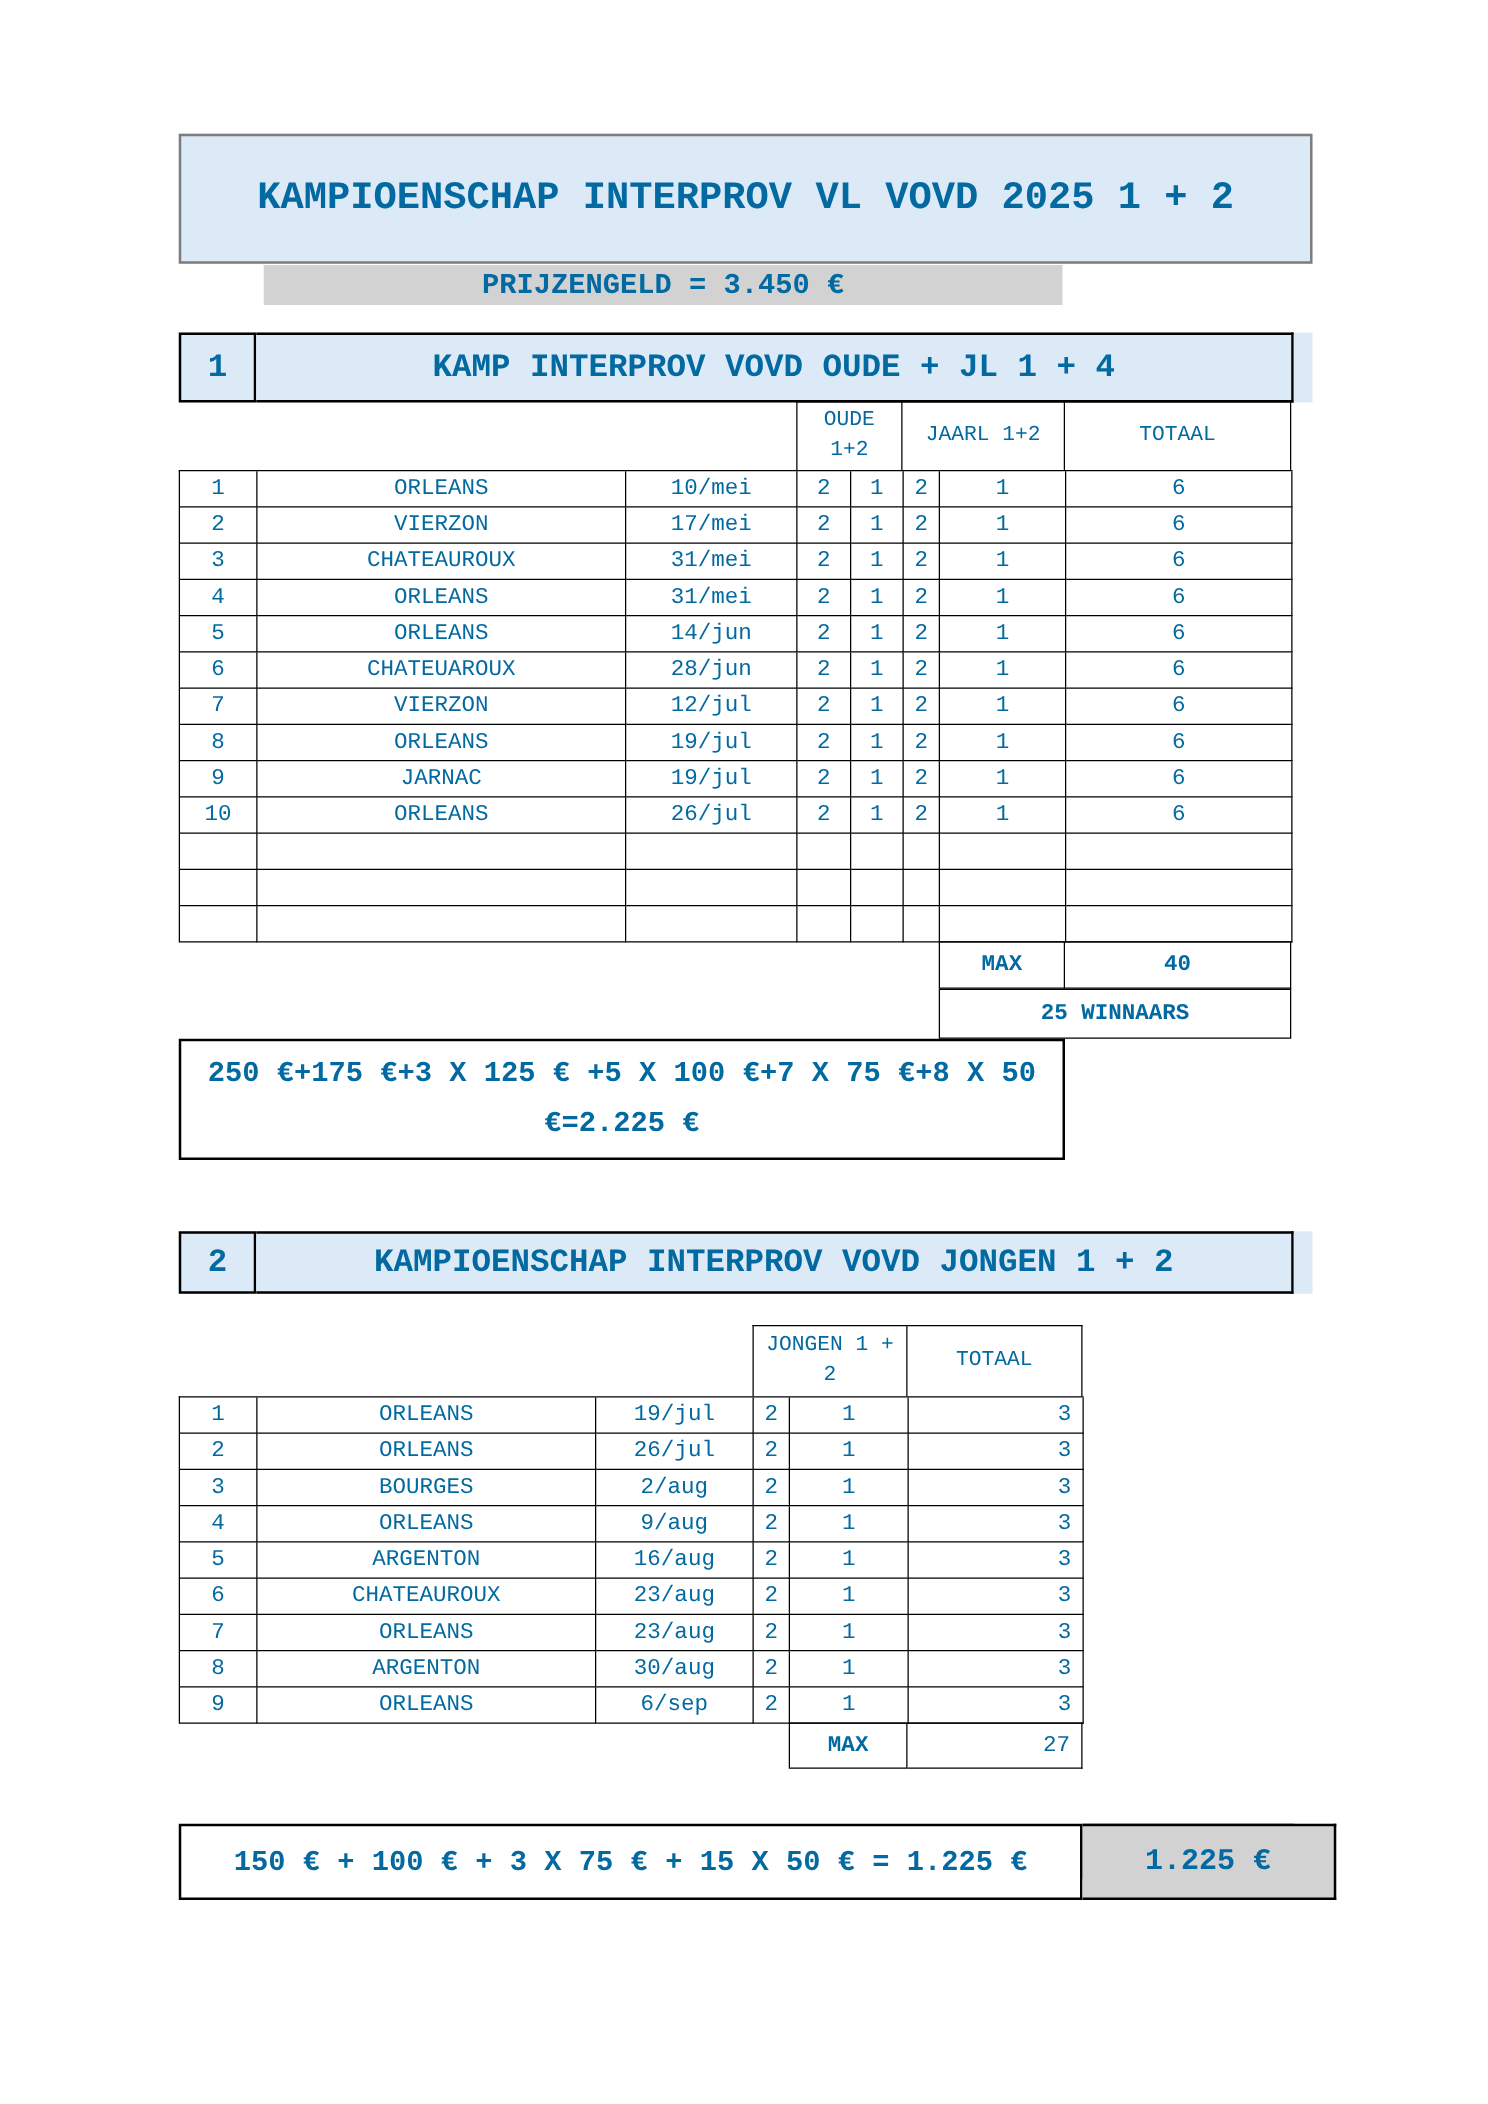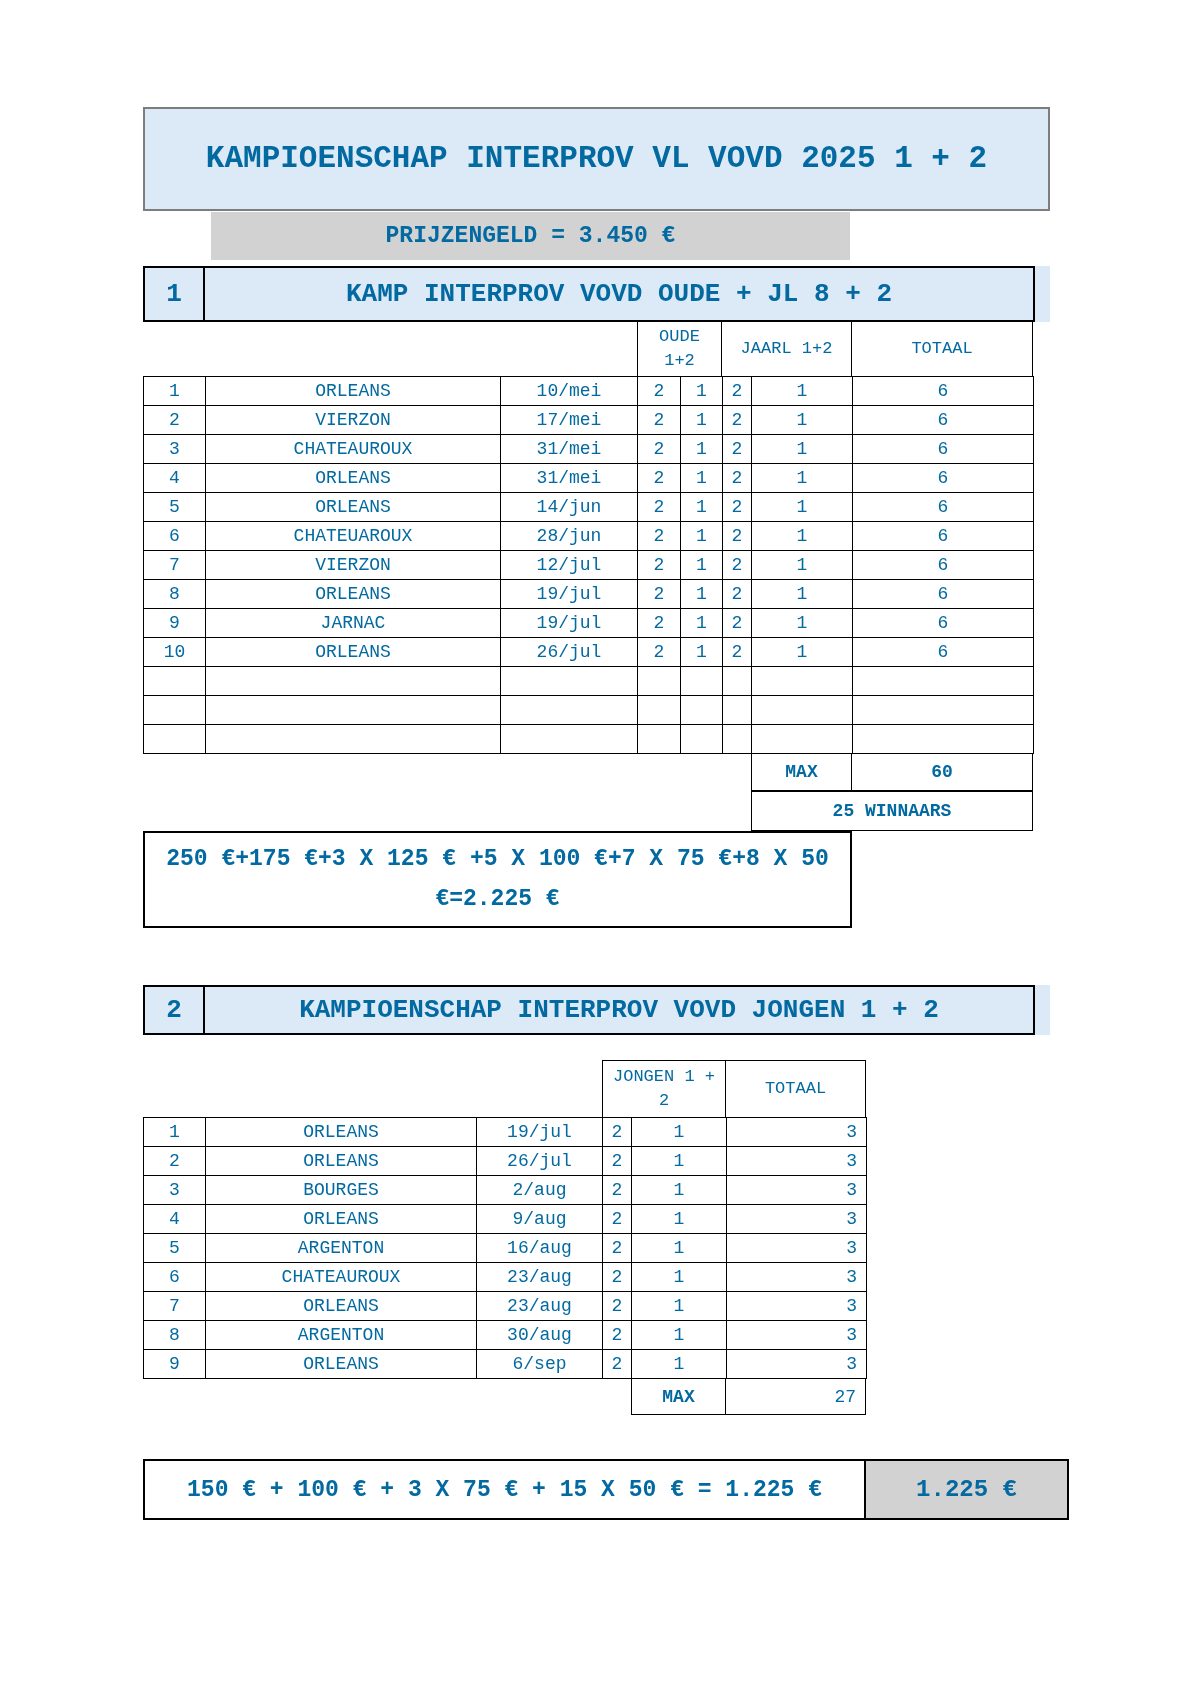--- a/index.html
+++ b/index.html
@@ -18,21 +18,21 @@
   
   .title-box {
     left: 143px; top: 107px; width: 907px; height: 104px;
     background: #dce9f6;
     border: 2px solid #7d7d7d;
     display: flex; align-items: center; justify-content: center; text-align: center;
     font-weight: bold; font-size: 31px; line-height: 1.6;
     padding: 0 30px;
   }
   .prize-pool-bar {
-    left: 211px; top: 212px; width: 639px; height: 48px;
+    left: 211px; top: 212px; width: 639px; height: 32px;
     background: #d2d2d2;
     display: flex; align-items: center; justify-content: center;
     font-weight: bold; font-size: 23px;
   }
 
   
   .section-bar { display: flex; }
   .section-bar .num-cell {
     width: 62px; background: #dce9f6; border: 2px solid #000;
     display: flex; align-items: center; justify-content: center;
@@ -150,21 +150,21 @@
   <div class="abs title-box">
     <span>KAMPIOENSCHAP INTERPROV VL  VOVD  2025  1 + 2</span>
   </div>
 
   <div class="abs prize-pool-bar">
     <span>PRIJZENGELD = 3.450  €</span>
   </div>
 
   <div class="abs section-bar" id="section1-bar">
     <div class="num-cell">1</div>
-    <div class="bar-title">KAMP INTERPROV VOVD  OUDE + JL   8 + 2</div>
+    <div class="bar-title">KAMP INTERPROV VOVD  OUDE + JL   1 + 4</div>
     <div class="bar-strip"></div>
   </div>
 
   <div class="abs hdr-row" id="t1-header">
     <div class="hdr-spacer"></div>
     <div class="hdr-cell w-oude">OUDE 1+2</div>
     <div class="hdr-cell w-jaarl">JAARL 1+2</div>
     <div class="hdr-cell w-tot1">TOTAAL</div>
   </div>
 
@@ -297,21 +297,21 @@
         <div class="td c-b"></div>
         <div class="td c-c"></div>
         <div class="td c-d"></div>
         <div class="td c-tot"></div>
       </div>
     </div>
 
   <div class="abs strip-row" id="t1-max">
     <div class="spacer"></div>
     <div class="cellbox max-label bold">MAX</div>
-    <div class="cellbox max-value bold">60</div>
+    <div class="cellbox max-value bold">40</div>
   </div>
 
   <div class="abs strip-row" id="t1-winners">
     <div class="spacer"></div>
     <div class="cellbox winners-cell bold">25 WINNAARS</div>
   </div>
 
   <div class="abs strip-row" id="t1-prize">
     <div class="formula-cell">250 €+175 €+3 X 125 € +5 X 100 €+7 X 75 €+8 X 50 €=2.225 €</div>
   </div>

